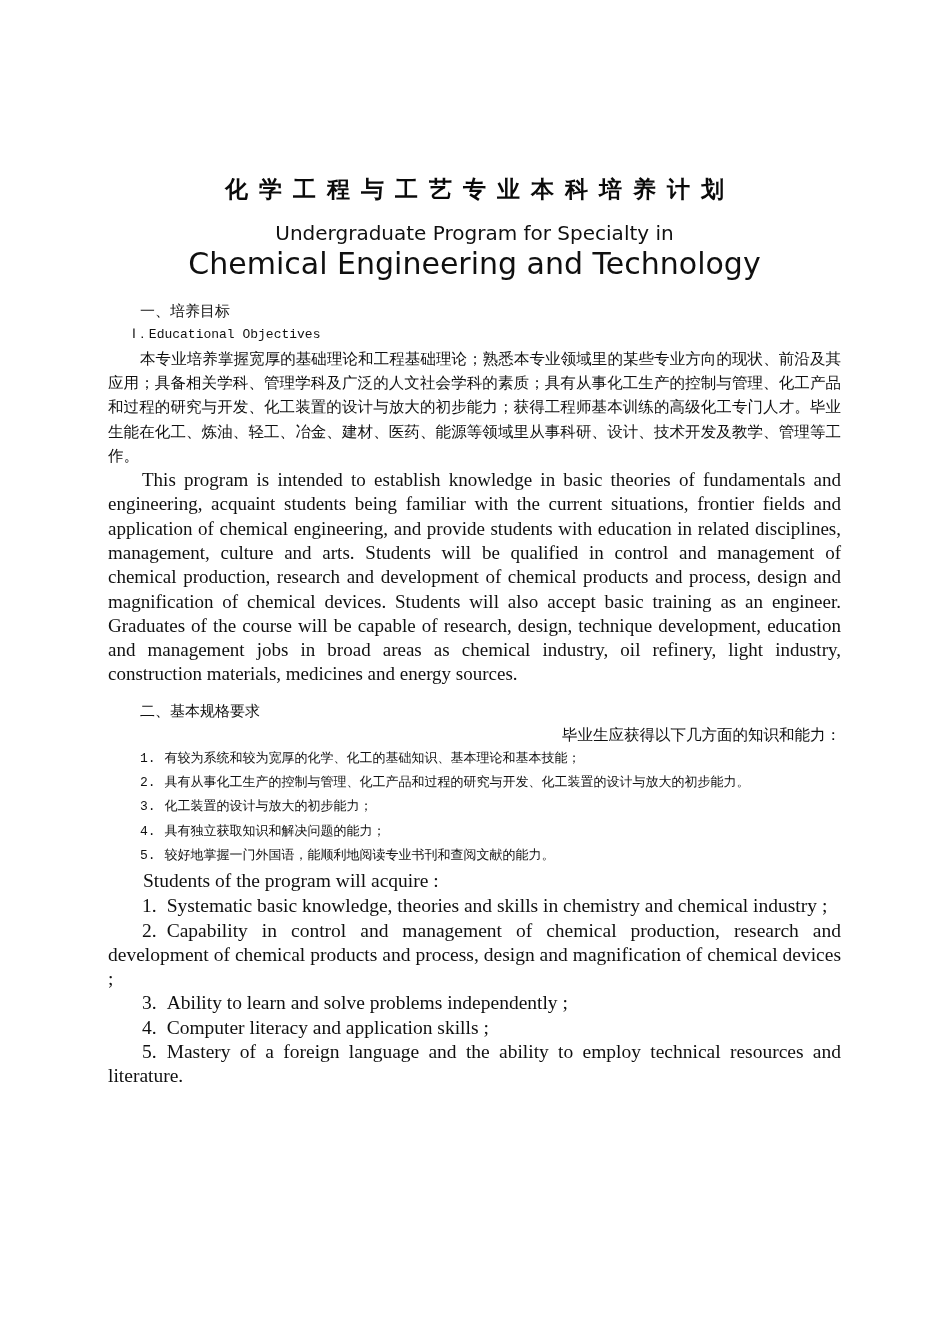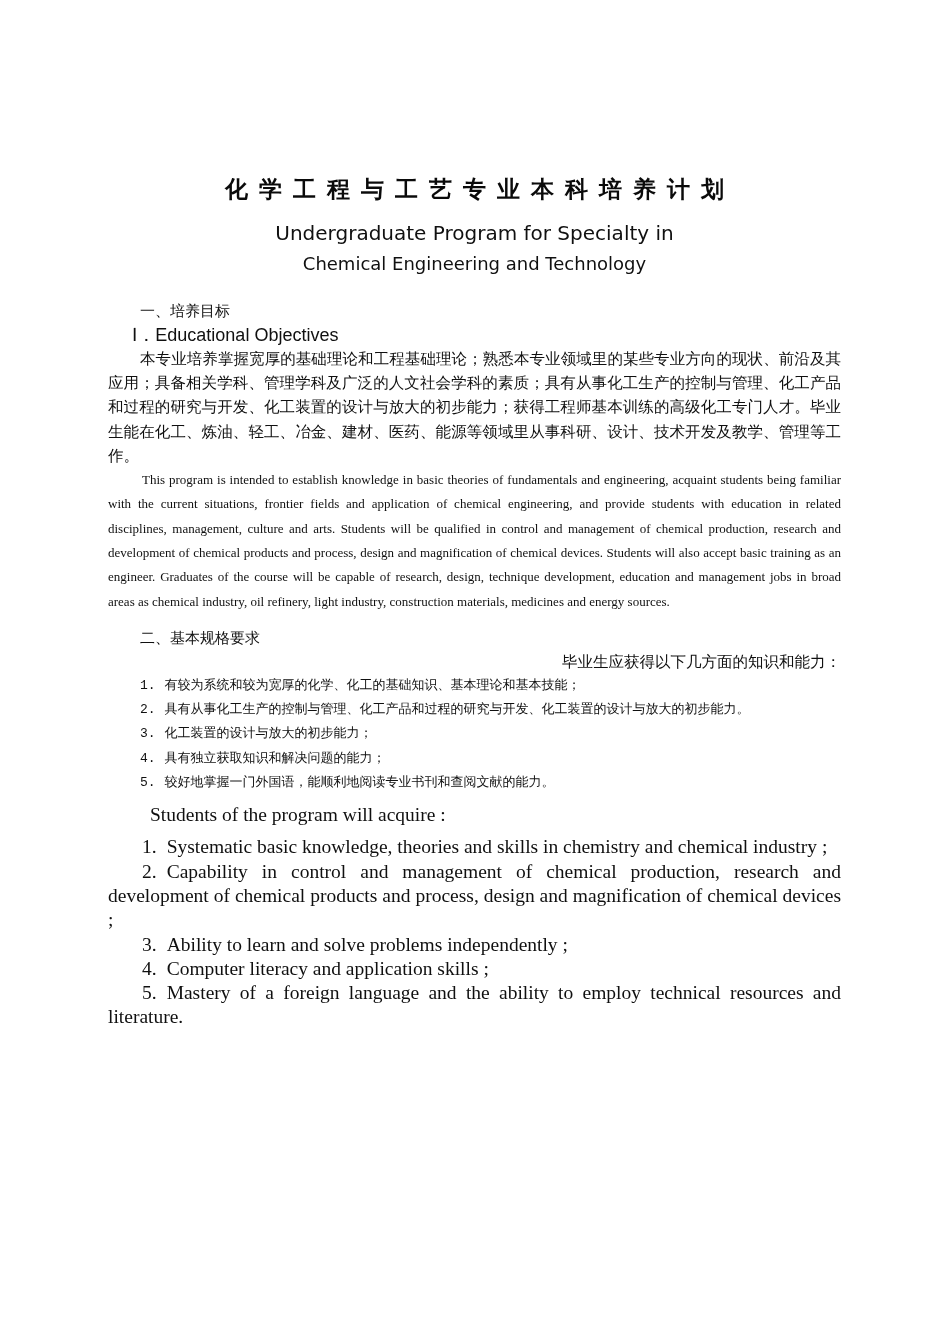--- a/index.html
+++ b/index.html
@@ -50,35 +50,35 @@
   .title-en-1 {
     font-family: "DejaVu Sans", "Liberation Sans", sans-serif;
     font-size: 20px;
     font-weight: 400;
     line-height: 30px;
     margin-top: 12px;
     letter-spacing: 0px;
   }
   .title-en-2 {
     font-family: "DejaVu Sans", "Liberation Sans", sans-serif;
-    font-size: 18px;
+    font-size: 30px;
     font-weight: 400;
     line-height: 31px;
   }
 
   
   .sec-cn {
     font-family: "DejaVu Sans", "Liberation Sans", sans-serif;
     font-size: 15px;
     line-height: 24px;
     padding-left: 32px;
   }
   .sec-en {
-    font-family: Liberation Sans, sans-serif;
-    font-size: 18px;
+    font-family: Liberation Mono, monospace;
+    font-size: 13px;
     line-height: 24px;
     padding-left: 24px;
   }
 
   
   .cn-para {
     font-family: "DejaVu Sans", "Liberation Sans", sans-serif;
     font-size: 15.5px;
     line-height: 24.2px;
     text-align: justify;
@@ -100,34 +100,34 @@
     text-justify: inter-ideograph;
     text-indent: 32px;
   }
   .cn-item .num {
     margin-right: 9px;
   }
 
   
   .en-para {
     font-family: "Liberation Serif", "DejaVu Serif", serif;
-    font-size: 13px;
+    font-size: 19px;
     line-height: 24.3px;
     text-align: justify;
     text-indent: 34px;
     margin: 0;
     hyphens: none;
   }
   .en-plain {
     font-family: "Liberation Serif", "DejaVu Serif", serif;
     font-size: 19.5px;
     line-height: 24.3px;
     text-align: left;
     text-indent: 34px;
-    margin: 8px;
+    margin: 1px;
   }
   .en-item {
     font-family: "Liberation Serif", "DejaVu Serif", serif;
     font-size: 19.5px;
     line-height: 24.3px;
     text-align: justify;
     text-indent: 34px;
     margin: 0;
   }
   .en-item.short {

